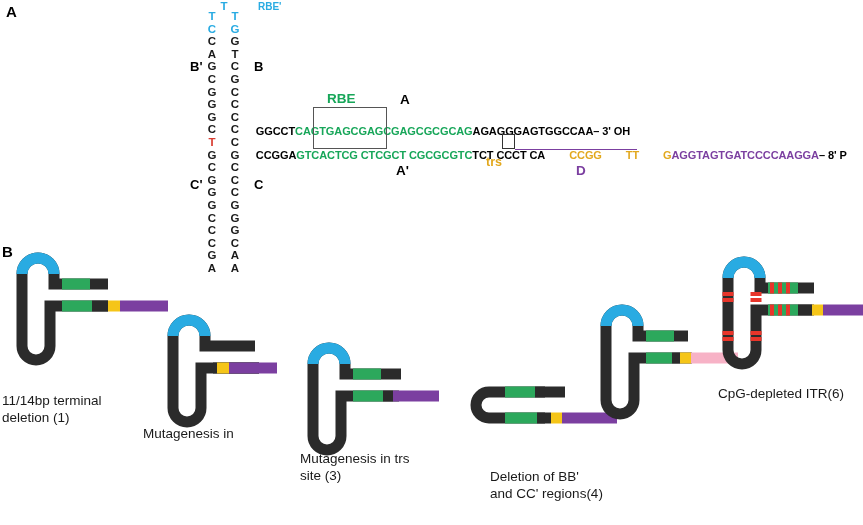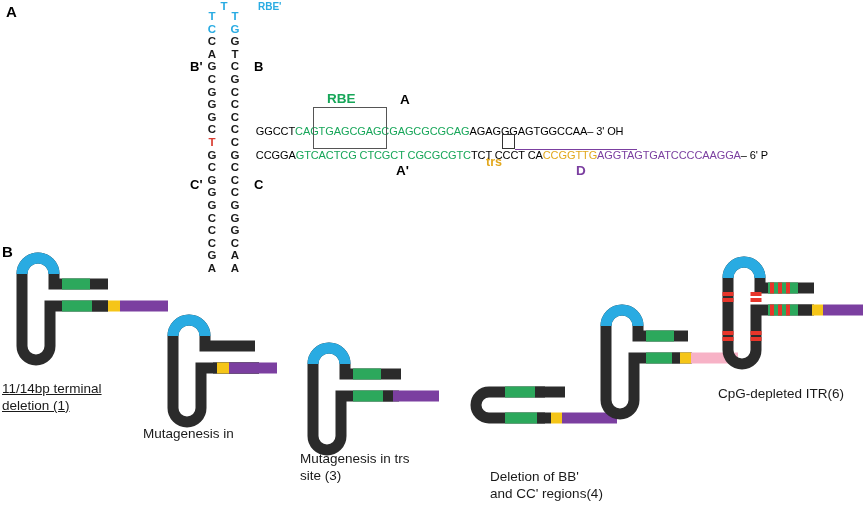--- a/index.html
+++ b/index.html
@@ -90,31 +90,31 @@
     position: absolute;
     left: 576px; top: 163px;
     font-weight: bold; font-size: 13.5px;
     color: #7B3FA0;
   }
 
   
   .seqrow {
     position: absolute;
     font-family: "Liberation Sans", sans-serif;
-    font-weight: normal;
+    font-weight: bold;
     font-size: 11px;
     letter-spacing: -0.1px;
     white-space: pre;
     color: #000;
   }
   #seq-top    { left: 244px; top: 113px; }
   #seq-bottom { left: 244px; top: 137px; }
 
   .g  { color: #17A659; }   
-  .y  { color: #E2A81E; }   
+  .y  { color: #E2A81E; margin-left: 24px; }   
   .p  { color: #7B3FA0; }   
   .k  { color: #000000; }
 
   .box-rbe {
     position: absolute;
     left: 313px; top: 107px;
     width: 74px; height: 42px;
     border: 1.4px solid #555;
     box-sizing: border-box;
   }
@@ -215,21 +215,21 @@
   <div id="lbl-A">A</div>
   <div id="lbl-Aprime">A'</div>
   <div id="lbl-trs">trs</div>
   <div id="lbl-D">D</div>
 
   <div class="seqrow" id="seq-top">
     <span class="k">GGCCT</span><span class="g">CAGTGA</span><span class="g">GCGAGCGAGC</span><span class="g">GCGCAG</span><span class="k">AGAGGGAGTGGCCAA</span><span class="k">– 3' OH</span>
   </div>
 
   <div class="seqrow" id="seq-bottom">
-    <span class="k">CCGGA</span><span class="g">GTCACT</span><span class="g">CG CTCGCT C</span><span class="g">GCGCGTC</span><span class="k">TCT CCCT CA</span><span class="y">CCGG</span><span class="y">TT</span><span class="y">G</span><span class="p">AGGTAGTGATCCCCAAGGA</span><span class="k">– 6' P</span>
+    <span class="k">CCGGA</span><span class="g">GTCACT</span><span class="g">CG CTCGCT C</span><span class="g">GCGCGTC</span><span class="k">TCT CCCT CA</span><span class="y">CCGG</span><span class="y">TT</span><span class="y">G</span><span class="p">AGGTAGTGATCCCCAAGGA</span><span class="k">– 8' P</span>
   </div>
 
   <div class="box-rbe"></div>
   <div class="box-trs"></div>
   <div class="d-underline"></div>
 </div>
 
 <div id="panel-b">
 
   <div class="panel-letter" id="panel-b-letter" style="top:3px;left:2px;">B</div>
@@ -243,21 +243,21 @@
       <path d="M18 26 A16 16 0 0 1 50 26" fill="none" stroke="#29ABE2" stroke-width="11"></path>
 
       <rect x="58" y="30.5" width="28" height="11" fill="#2CA85C"></rect>
 
       <rect x="58" y="52.5" width="30" height="11" fill="#2CA85C"></rect>
       <rect x="104" y="52.5" width="12" height="11" fill="#F5C518"></rect>
       <rect x="116" y="52.5" width="48" height="11" fill="#7B3FA0"></rect>
       <rect x="88" y="52.5" width="16" height="11" fill="#2b2b2b"></rect>
     </svg>
   </div>
-  <div class="cap" style="left:2px; top:140px; width:160px;text-decoration:underline;">
+  <div class="cap" style="left:2px; top:152px; width:160px;">
     <div>11/14bp terminal</div>
     <div>deletion (1)</div>
   </div>
 
   <div class="itr" style="left:155px; top:70px;">
     <svg width="190" height="130" viewBox="0 0 190 130">
       <path d="M18 26 L18 98 A14 14 0 0 0 46 98 L46 58 L104 58" fill="none" stroke="#2b2b2b" stroke-width="11"></path>
       <path d="M18 26 A16 16 0 0 1 50 26 L50 36 L100 36" fill="none" stroke="#2b2b2b" stroke-width="11"></path>
       <path d="M18 26 A16 16 0 0 1 50 26" fill="none" stroke="#29ABE2" stroke-width="11"></path>
       <rect x="58" y="52.5" width="46" height="11" fill="#2b2b2b"></rect>

